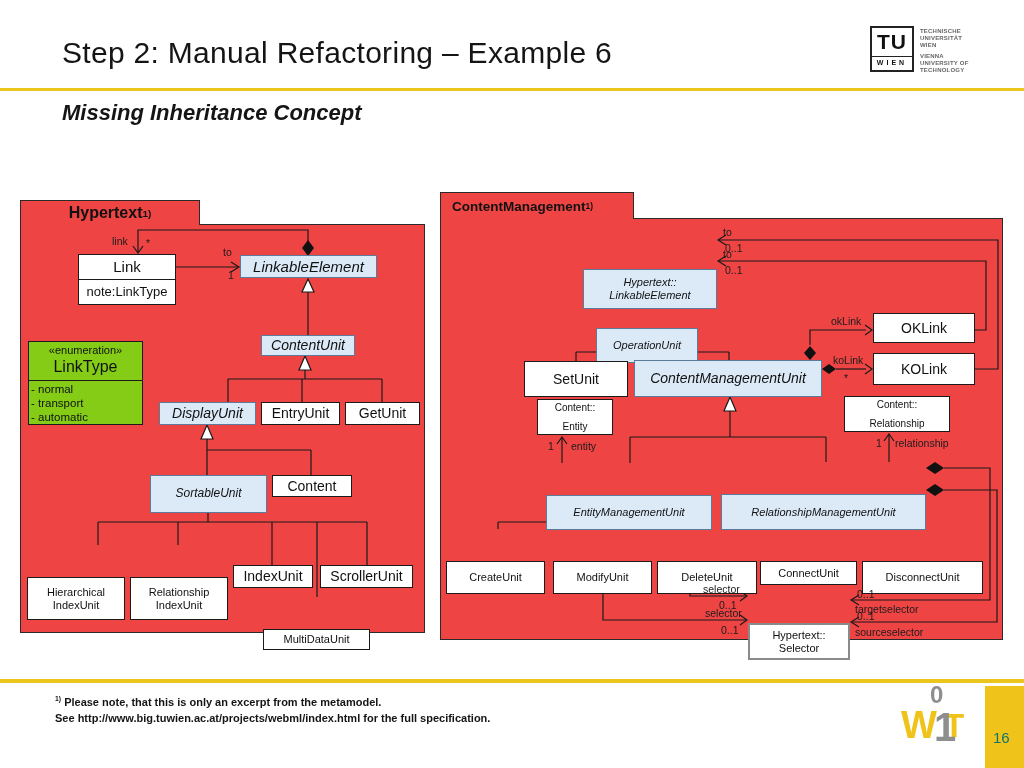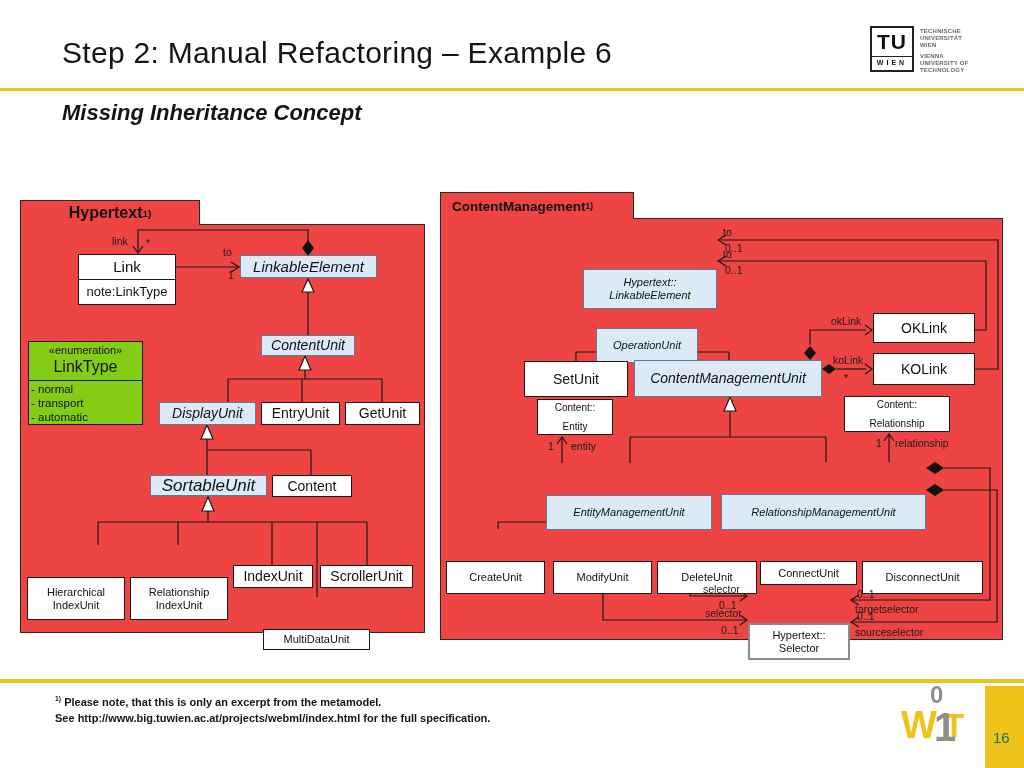--- a/index.html
+++ b/index.html
@@ -260,21 +260,21 @@
   </div>
   <div class="cls blue" style="left:159px;top:402px;width:97px;height:23px">
     <span class="nm">DisplayUnit</span>
   </div>
   <div class="cls" style="left:261px;top:402px;width:79px;height:23px">
     <span class="nm">EntryUnit</span>
   </div>
   <div class="cls" style="left:345px;top:402px;width:75px;height:23px">
     <span class="nm">GetUnit</span>
   </div>
-  <div class="cls blue" style="left:150px;top:475px;width:117px;height:21px;font-size:17px">
+  <div class="cls blue" style="left:150px;top:475px;width:117px;height:38px;font-size:12px">
     <span class="nm">SortableUnit</span>
   </div>
   <div class="cls" style="left:272px;top:475px;width:80px;height:22px">
     <span class="nm">Content</span>
   </div>
   <div class="cls f13" style="left:27px;top:545px;width:98px;height:43px">
     <span class="nm">Hierarchical</span>
     <span class="nm">IndexUnit</span>
   </div>
   <div class="cls f13" style="left:130px;top:545px;width:98px;height:43px">

